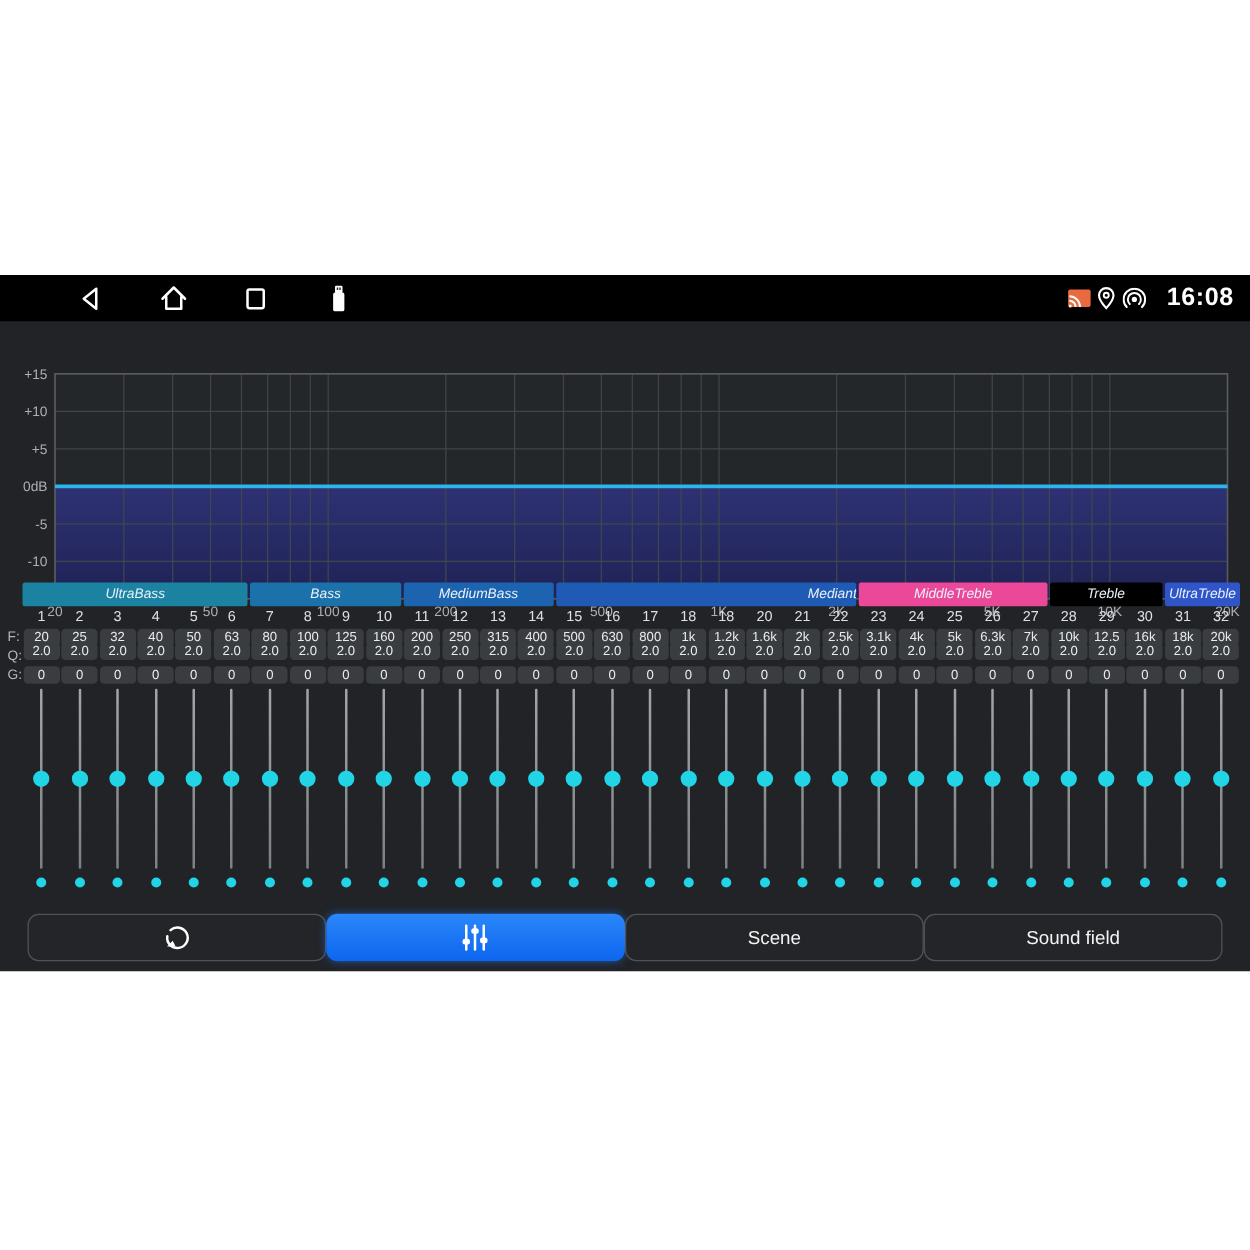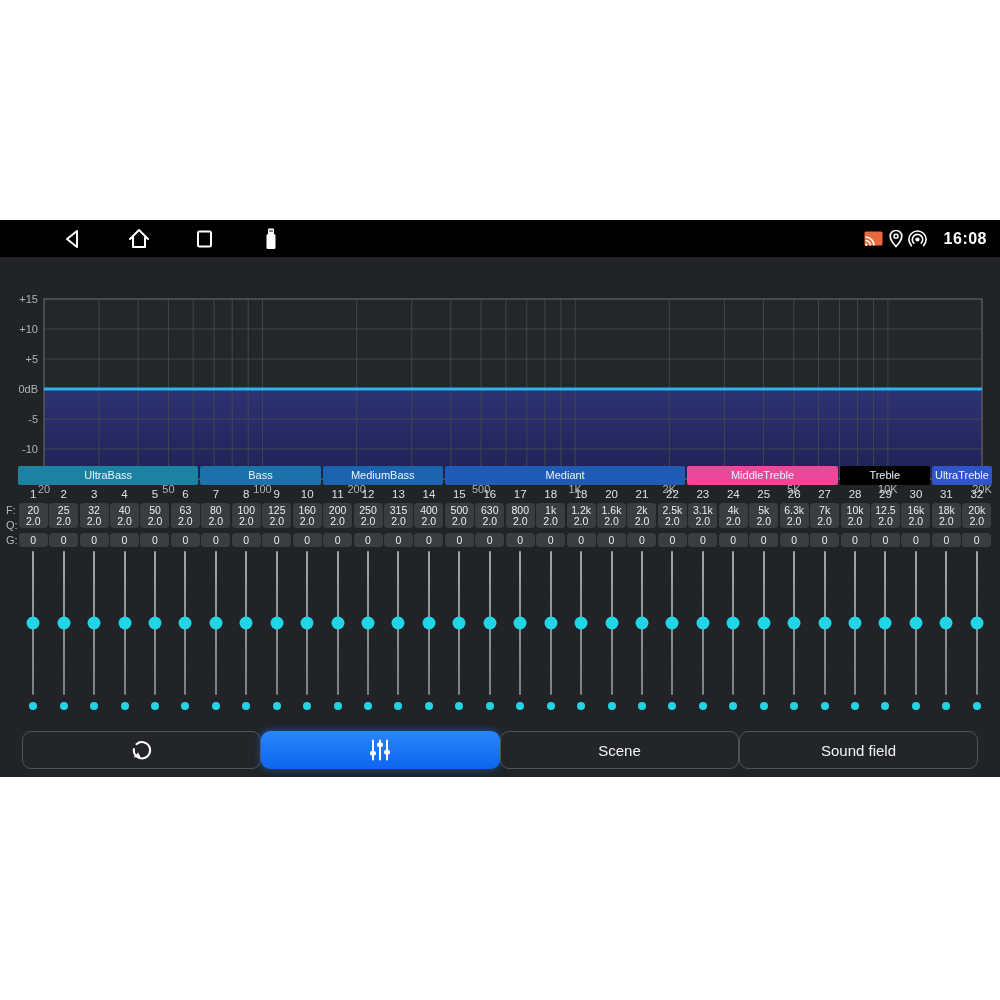--- a/index.html
+++ b/index.html
@@ -6,28 +6,28 @@
   html,body { width:1000px; height:1000px; background:#ffffff; font-family:"Liberation Sans", sans-serif; }
   .page { width:1000px; height:1000px; background:#fff; position:relative; }
   .device { position:absolute; left:0; top:220px; width:1000px; height:557px; background:#212326; overflow:hidden; }
 
   
   .statusbar { position:relative; height:37px; background:#000; display:flex; align-items:center; }
   .nav-icons { display:flex; align-items:center; padding-left:61px; }
   .nav-icons .nicon { width:24px; height:24px; display:flex; align-items:center; justify-content:center; margin-right:42px; }
   .status-right { margin-left:auto; display:flex; align-items:center; padding-right:13px; }
   .status-right .sicon { width:20px; height:20px; display:flex; align-items:center; justify-content:center; margin-left:2px; }
-  .time { color:#fff; font-size:16px; font-weight:bold; margin-left:16px; letter-spacing:0.5px; }
+  .time { color:#fff; font-size:20px; font-weight:bold; margin-left:16px; letter-spacing:0.5px; }
 
   
   .chart-wrap { position:absolute; left:0; top:37px; width:1000px; height:206px; }
 
   
   .content { position:absolute; left:0; top:37px; width:1000px; height:520px; }
-  .band-row { position:absolute; left:18px; right:8px; top:209px; height:19px; display:flex; gap:2px; }
+  .band-row { position:absolute; left:18px; right:8px; top:209px; height:19px; display:flex; gap:2px;font-style:italic; }
   .band-seg { color:#eaf2fa; font-size:11px; text-align:center; line-height:19px; border-radius:2px;
               overflow:hidden; white-space:nowrap; }
   .grid32 { position:absolute; left:18px; right:8px; display:grid; grid-template-columns:repeat(32,1fr); }
   .num-row { top:230px; height:15px; }
   .num-cell { color:#dde0e2; font-size:11.5px; text-align:center; line-height:15px; }
   .chip-row-f { top:246px; } .chip-row-q { top:257px; } .chip-row-g { top:276px; }
   .chip-row { height:14px; }
   .chip { margin:0 auto; min-width:26px; max-width:29px; height:14px; line-height:14px; background:#3a3d40;
           border-radius:3.5px; color:#e9ebec; font-size:10.5px; text-align:center; overflow:hidden; }
   .rowlabel { position:absolute; left:6px; width:14px; color:#b4b7ba; font-size:11px; line-height:14px; }
@@ -172,21 +172,21 @@
             <text x="793.7559093781236" y="199" text-anchor="middle" font-size="11" fill="#aeb1b4" font-family="Liberation Sans, sans-serif">5K</text>
             <text x="887.8779546890619" y="199" text-anchor="middle" font-size="11" fill="#aeb1b4" font-family="Liberation Sans, sans-serif">10K</text>
             <text x="982" y="199" text-anchor="middle" font-size="11" fill="#aeb1b4" font-family="Liberation Sans, sans-serif">20K</text>
           </svg>
       </div>
 
       <div class="band-row" id="band-row">
           <div class="band-seg" style="flex-grow: 6; flex-basis: 0px; background: rgb(27, 130, 162);">UltraBass</div>
           <div class="band-seg" style="flex-grow: 4; flex-basis: 0px; background: rgb(27, 113, 170);">Bass</div>
           <div class="band-seg" style="flex-grow: 4; flex-basis: 0px; background: rgb(29, 100, 176);">MediumBass</div>
-          <div class="band-seg" style="flex-grow: 8; flex-basis: 0px; background: rgb(31, 90, 181);">Mediant</div>
+          <div class="band-seg" style="flex-grow: 8; flex-basis: 0px; background: rgb(31, 90, 181); text-align: right;">Mediant</div>
           <div class="band-seg" style="flex-grow: 5; flex-basis: 0px; background: #ec4899;">MiddleTreble</div>
           <div class="band-seg" style="flex-grow: 3; flex-basis: 0px; background: #000000;">Treble</div>
           <div class="band-seg" style="flex-grow: 2; flex-basis: 0px; background: rgb(47, 85, 201);">UltraTreble</div>
         </div>
 
       <div class="grid32 num-row" id="num-row">
           <div class="num-cell">1</div>
           <div class="num-cell">2</div>
           <div class="num-cell">3</div>
           <div class="num-cell">4</div>

